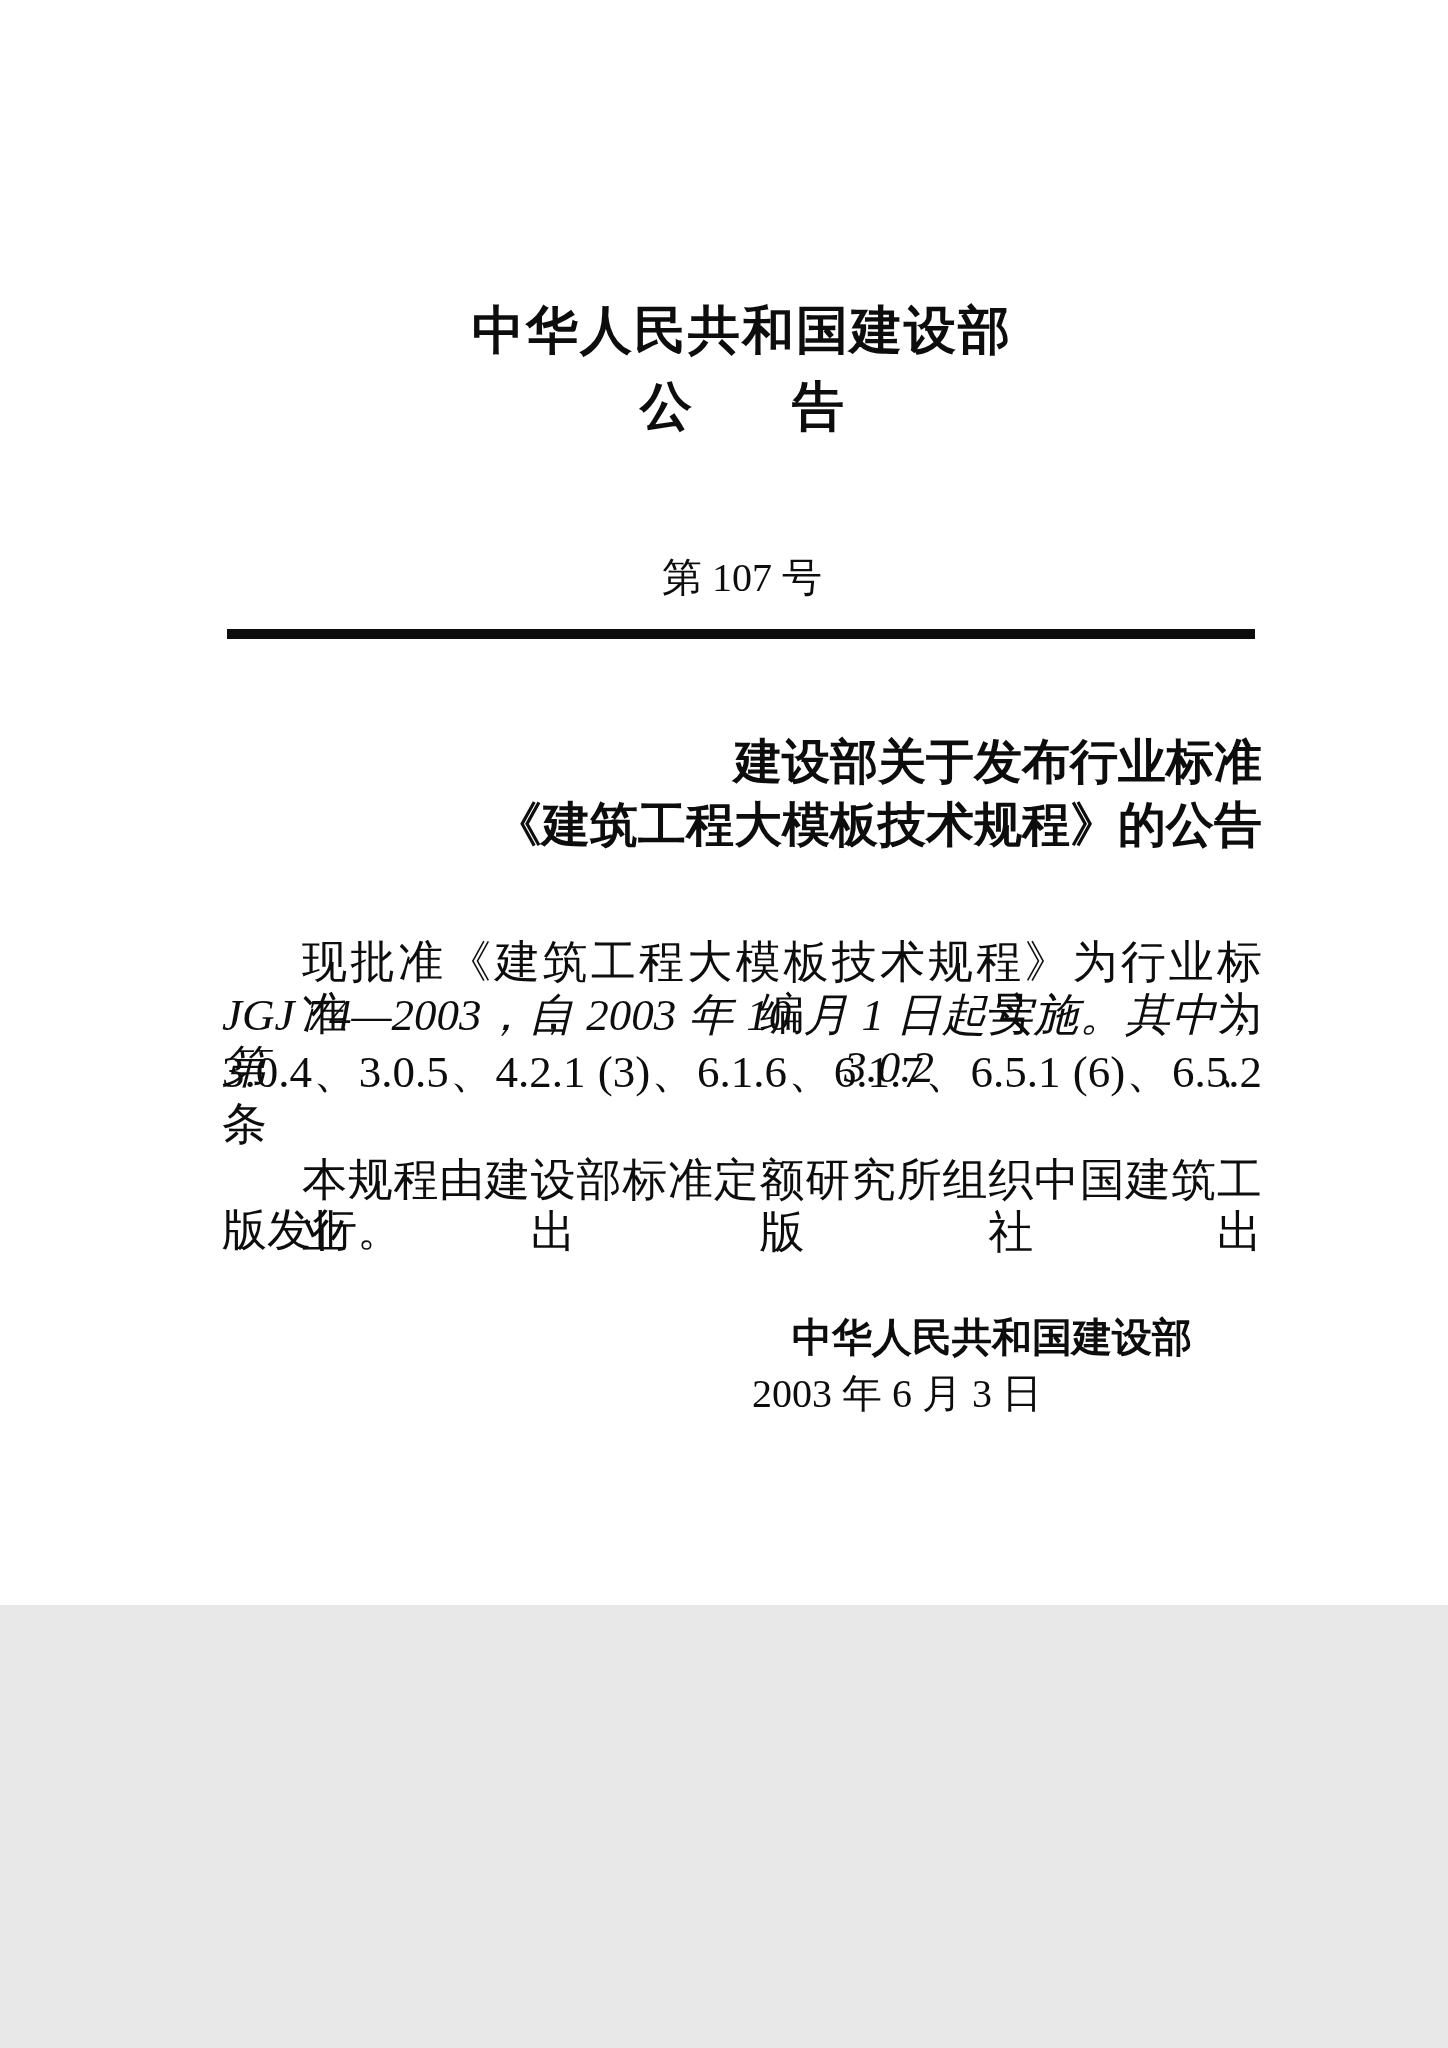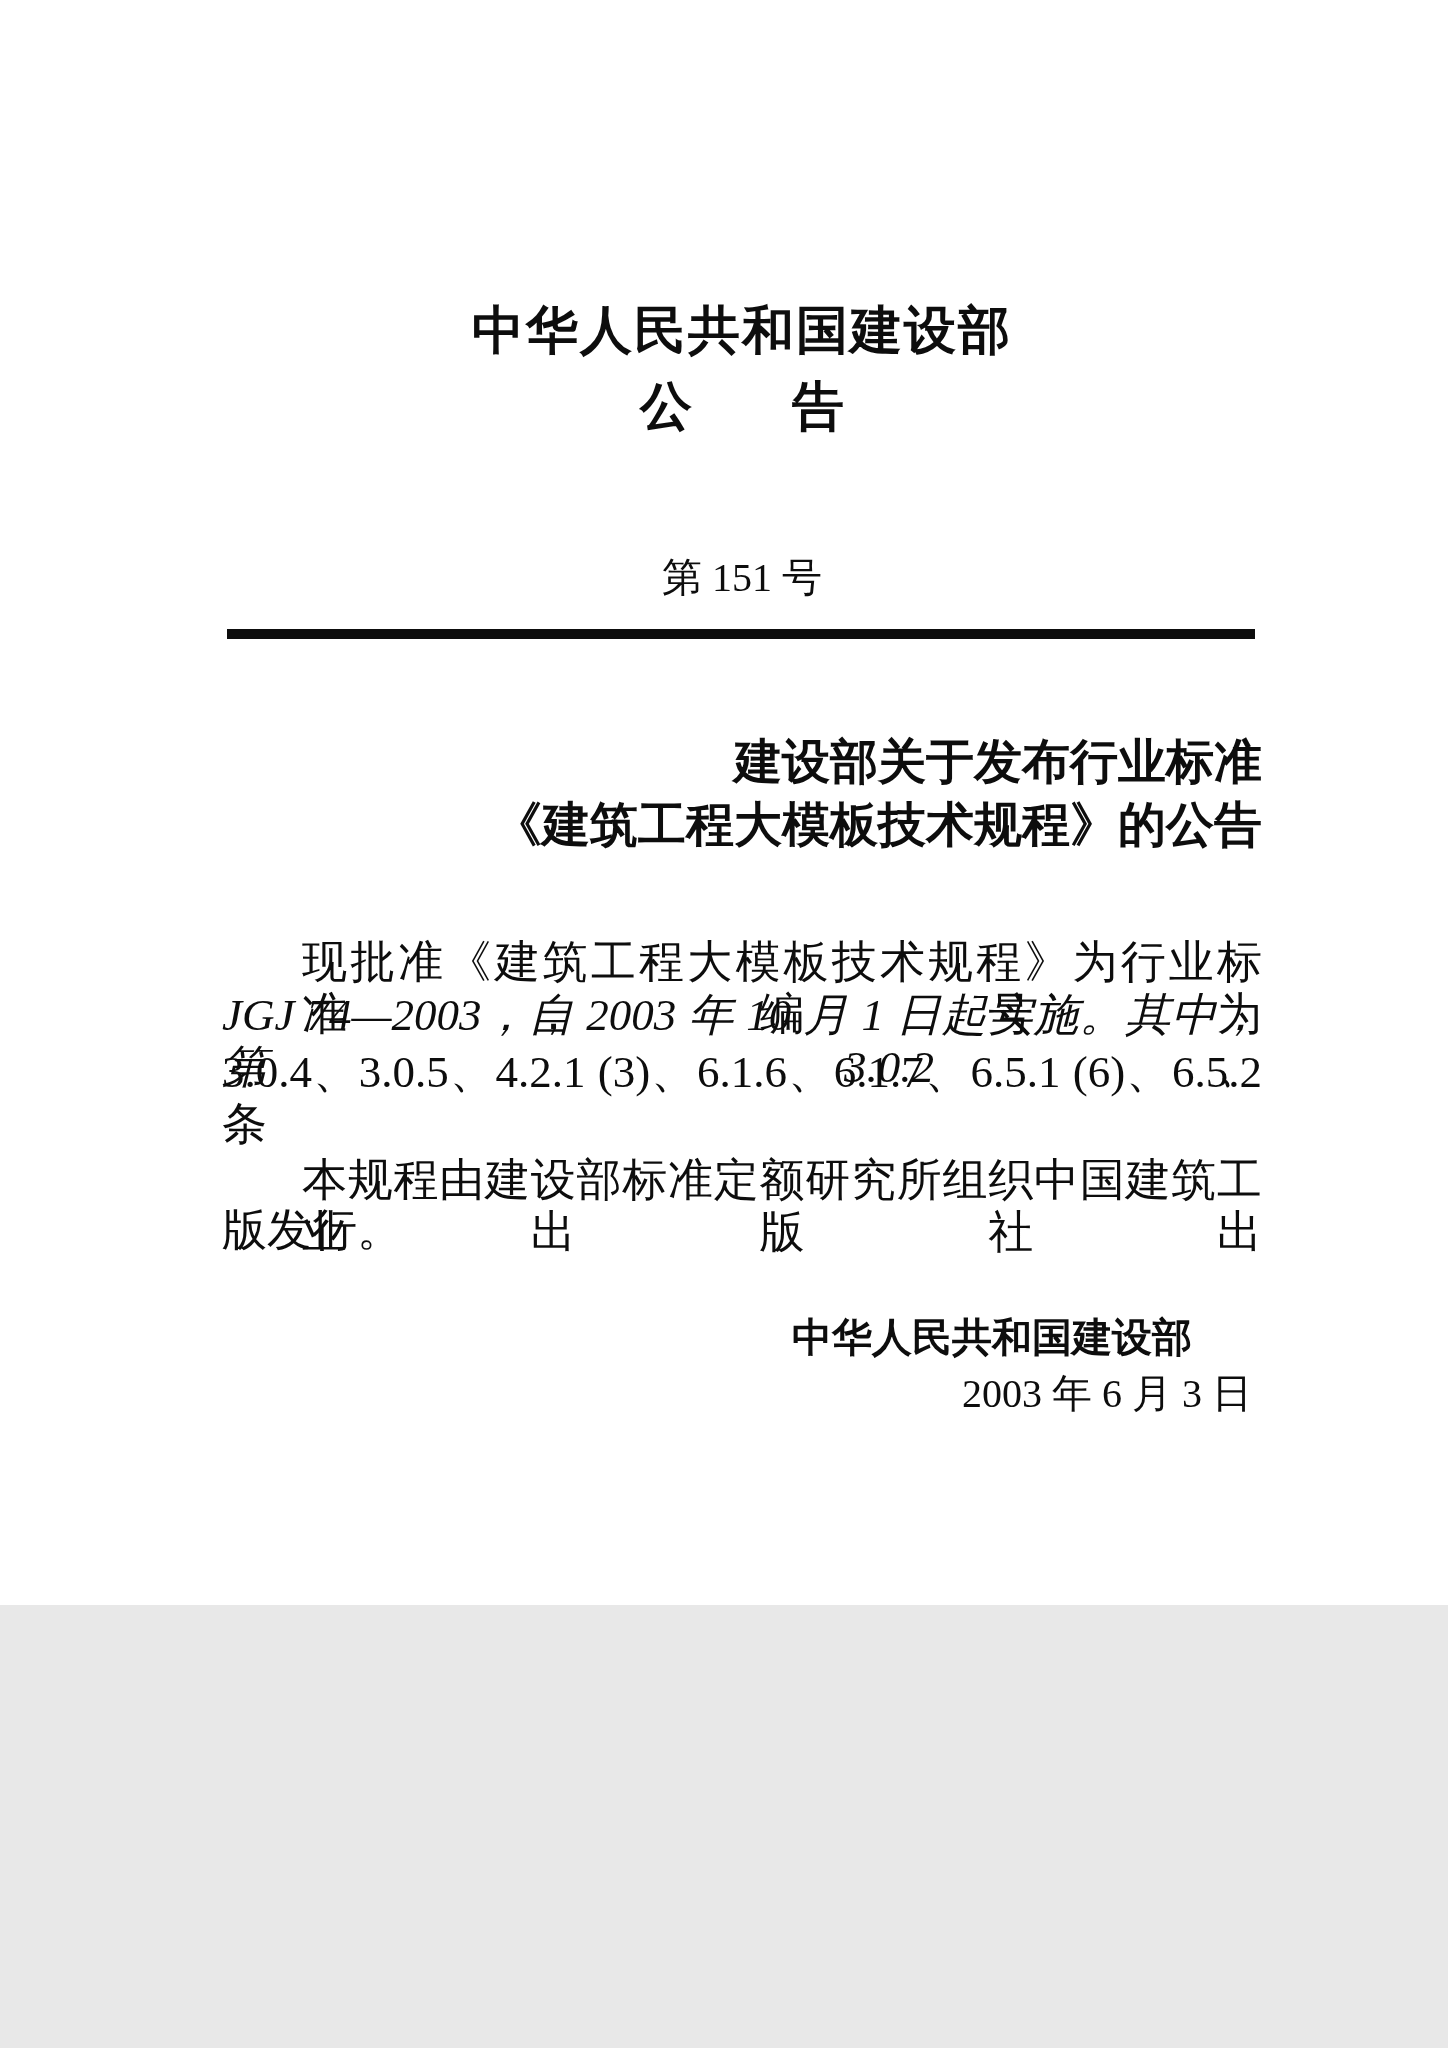--- a/index.html
+++ b/index.html
@@ -105,21 +105,21 @@
     font-family: "Liberation Sans", "DejaVu Sans", sans-serif;
     font-weight: 700;
     font-size: 40px;
     line-height: 1.1;
   }
   .sig-date {
     position: absolute;
     top: 1372px;
     left: 530px;
     width: 500px;
-    text-align: right;
+    text-align: left;
     font-size: 40px;
     line-height: 1.1;
   }
   .pageno {
     position: absolute;
     top: 1831px;
     left: 1180px;
     width: 50px;
     text-align: center;
     font-size: 36px;
@@ -133,21 +133,21 @@
 <div class="page">
   <div class="content">
 
     <div class="doc-title">中华人民共和国建设部</div>
 
     <div class="doc-subtitle">
       <span>公</span>
       <span>告</span>
     </div>
 
-    <div class="doc-number">第 151 号</div>
+    <div class="doc-number">第 107 号</div>
 
     <div class="rule"></div>
 
     <div class="heading-line h1">建设部关于发布行业标准</div>
 
     <div class="heading-line h2">《建筑工程大模板技术规程》的公告</div>
 
     <div class="body-line fill indent bl1">现批准《建筑工程大模板技术规程》为行业标准，编号为</div>
 
     <div class="body-line fill bl2">JGJ 74—2003，自 2003 年 10 月 1 日起实施。其中，第 3.0.2、</div>

